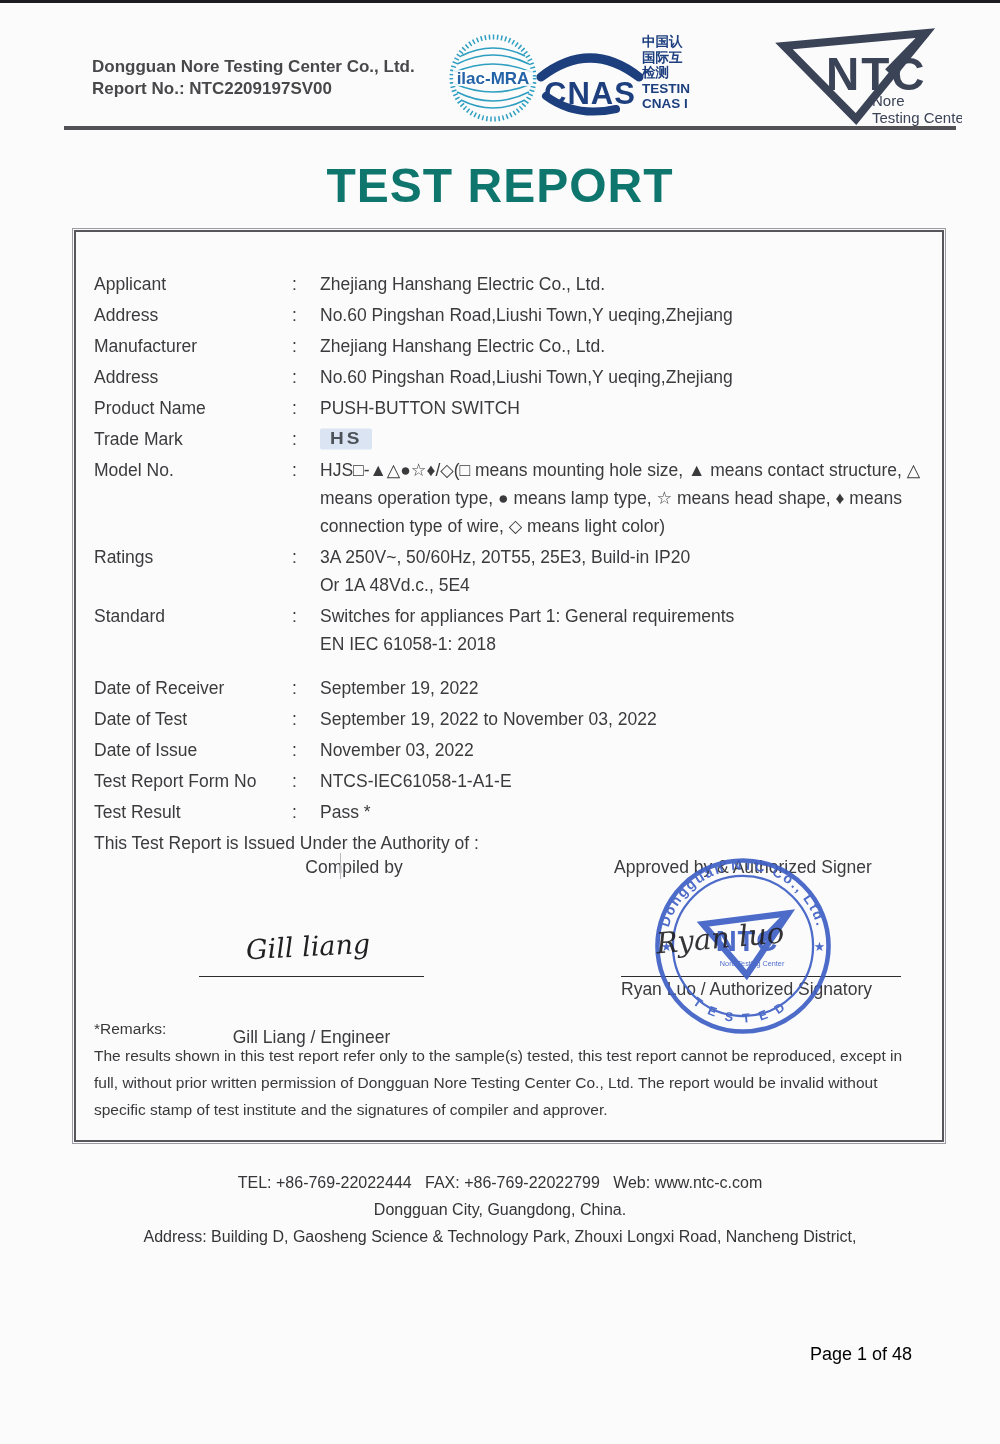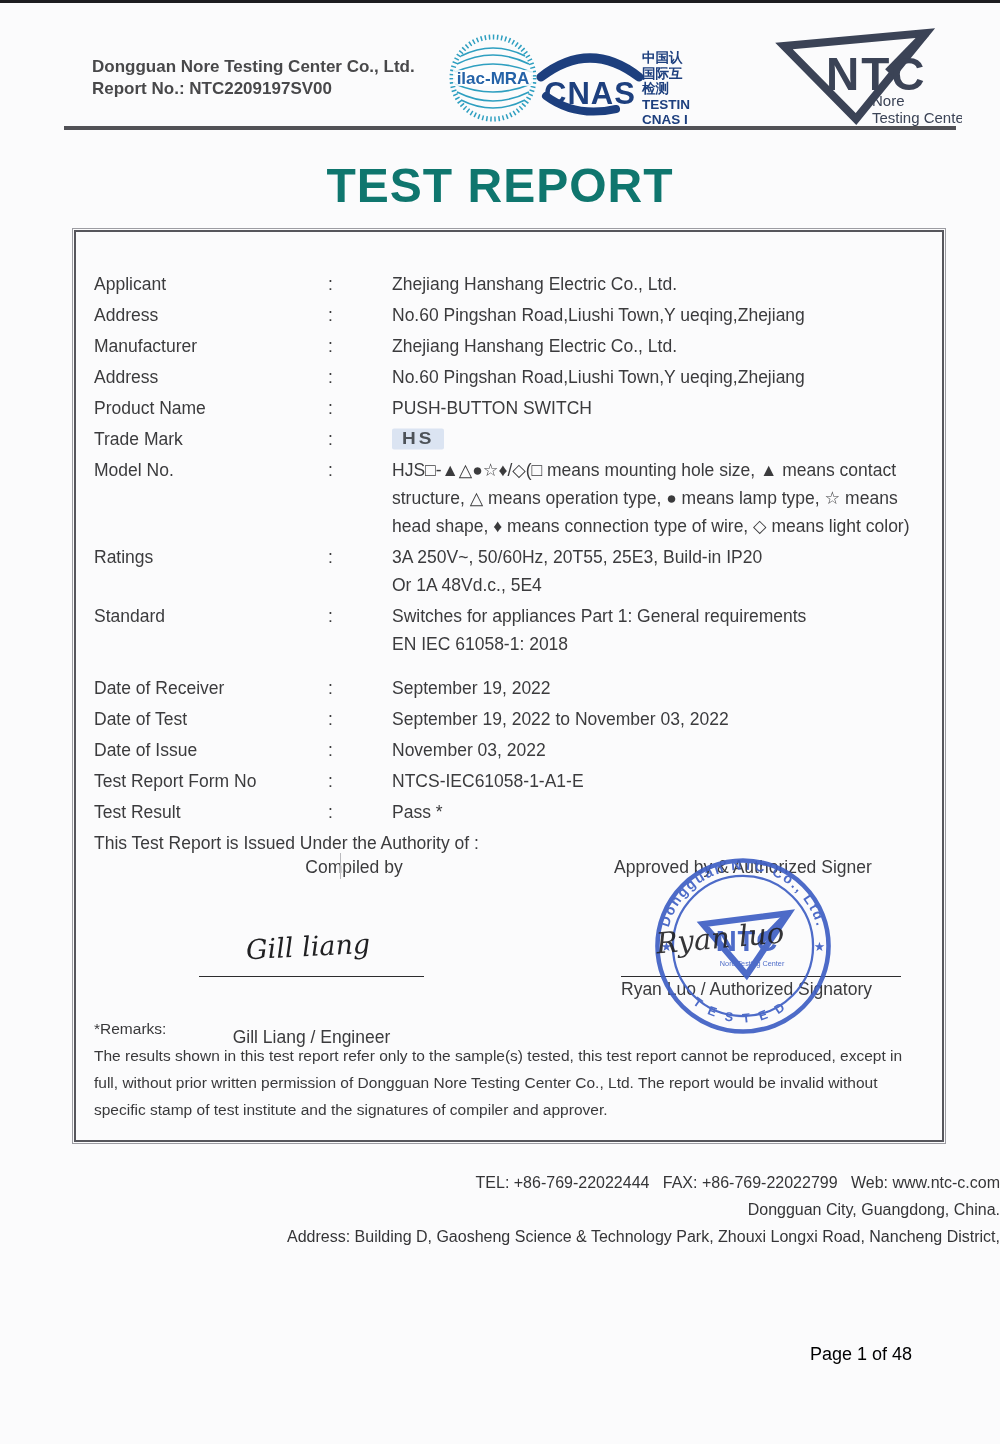--- a/index.html
+++ b/index.html
@@ -7,30 +7,30 @@
     position:relative; width:1000px; height:1444px; margin:0 auto;
     background:#fbfbfc; font-family:"Liberation Sans", sans-serif;
     color:#3b3b3d; overflow:hidden;text-decoration:underline;
   }
   .topline { position:absolute; top:0; left:0; right:0; height:3px; background:#1d1d20; }
 
   
   .hdr-left { position:absolute; left:92px; top:56px; font-weight:bold; font-size:17px; line-height:22px; color:#48484a; }
   .logo-ilac { position:absolute; left:449px; top:34px; }
   .logo-cnas { position:absolute; left:536px; top:50px; }
-  .accred { position:absolute; left:642px; top:50px; font-size:13.5px; font-weight:bold; color:#1d3f7e; line-height:15.5px; white-space:pre-line; }
+  .accred { position:absolute; left:642px; top:34px; font-size:13.5px; font-weight:bold; color:#1d3f7e; line-height:15.5px; white-space:pre-line; }
   .logo-ntc { position:absolute; left:770px; top:26px; }
   .hdr-rule { position:absolute; left:64px; top:126px; width:892px; height:4px; background:#515156; }
 
   .title { position:absolute; top:158px; left:0; width:100%; text-align:center; font-size:48px; font-weight:bold; letter-spacing:1px; color:#0f766e; }
 
   
   .main-box { position:absolute; left:74px; top:230px; width:866px; height:908px; border:2px solid #56565c; outline:1px solid #9c9ca2; outline-offset:1px; }
   .fields { position:absolute; left:18px; top:38px; right:18px; }
-  .row { display:grid; grid-template-columns:198px 28px 1fr; font-size:17.5px; line-height:28px; margin-bottom:3px;gap:36px; }
+  .row { display:grid; grid-template-columns:198px 28px 1fr; font-size:17.5px; line-height:28px; margin-bottom:3px; }
   .row .val { white-space:pre-line; }
   .gap { margin-top:16px; }
   .authority { font-size:17.5px; line-height:28px; }
 
   .hs-logo { display:inline-block; background:#dbe4f2; color:#4d5258; font-weight:800; font-size:19px; letter-spacing:3px; padding:0 10px; line-height:24px; border-radius:2px; transform:scaleY(.88); transform-origin:left center; }
 
   
   .sig-area { position:relative; height:159px; }
   .sig-label { position:absolute; font-size:17.5px; top:0; }
   .lbl-compiled { left:150px; width:220px; text-align:center; }
@@ -44,21 +44,21 @@
   .name-right { left:527px; width:300px; }
   .sig-hand { position:absolute; font-family:"DejaVu Serif", serif; font-style:italic; color:#202022; }
   .hand-left { left:152px; top:74px; font-size:27px; transform:rotate(-3deg); }
   .hand-right { left:562px; top:64px; font-size:29px; transform:rotate(-5deg); opacity:.9; z-index:3; }
   .stamp { position:absolute; left:558px; top:-2px; width:182px; height:182px; opacity:.92; z-index:2; }
 
   .remarks { font-size:15.5px; line-height:27px; color:#39393b; }
   .remarks-title { line-height:26px; }
 
   
-  .footer { position:absolute; top:1169px; left:0; width:100%; text-align:right; font-size:16px; line-height:27px; color:#353537; }
+  .footer { position:absolute; top:1169px; left:0; width:100%; text-align:center; font-size:16px; line-height:27px; color:#353537; }
   .footer .contact { white-space:pre-wrap; }
   .pageno { position:absolute; left:810px; top:1344px; font-size:18px; color:#000000; }
 </style>
 </head>
 <body>
 
 <div class="page">
   <div class="topline"></div>
 
   <div class="hdr-left">

